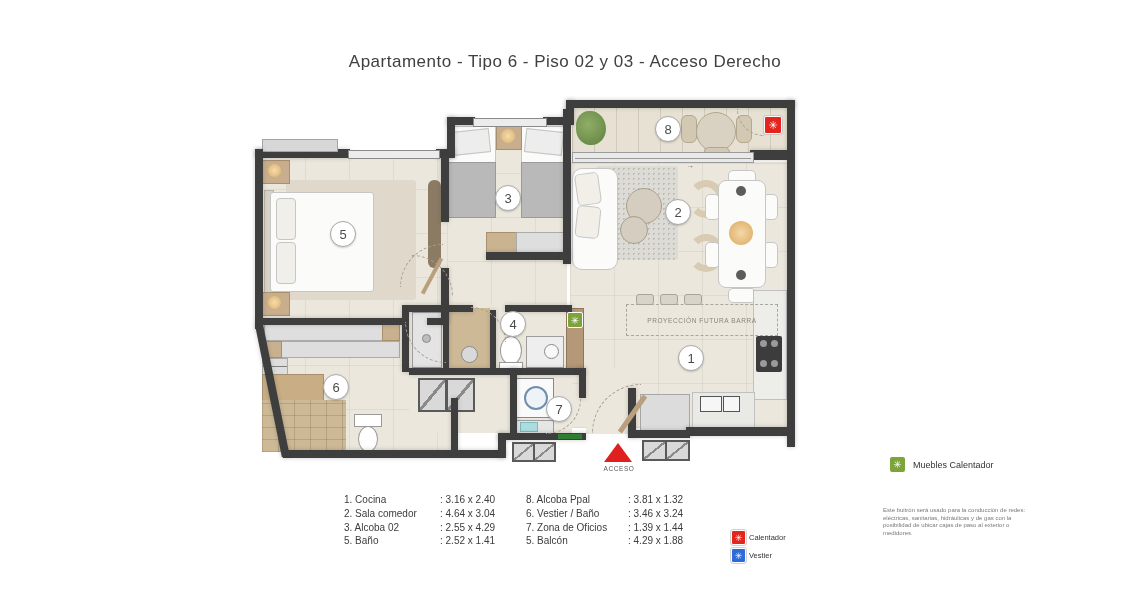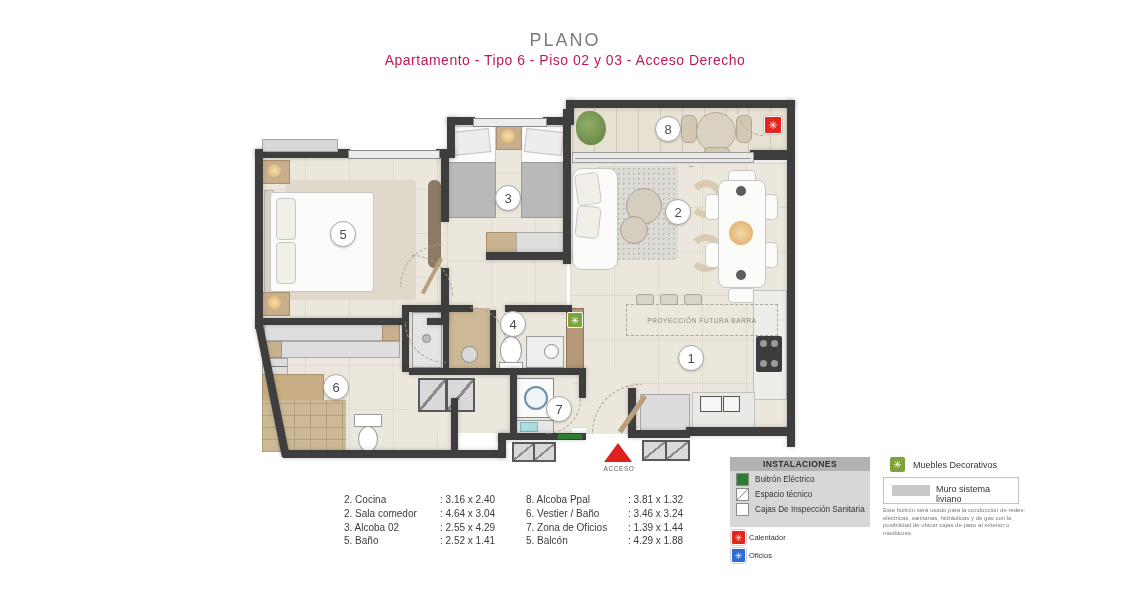--- a/index.html
+++ b/index.html
@@ -1,22 +1,22 @@
 <!DOCTYPE html>
 <html><head>
 <meta charset="utf-8">
 <style>
   html,body{margin:0;padding:0;background:#fff;}
   .page{position:relative;width:1130px;height:600px;background:#fff;overflow:hidden;
         font-family:"Liberation Sans", sans-serif;}
   .abs{position:absolute;}
   .title{position:absolute;left:0;right:0;top:30px;text-align:center;color:#7b7b7b;
          font-size:18px;letter-spacing:2px;}
-  .subtitle{position:absolute;left:0;right:0;top:52px;text-align:center;color:#be185d;
-            font-size:14px;letter-spacing:.5px;}
+  .subtitle{position:absolute;left:0;right:0;top:52px;text-align:center;color:#404040;
+            font-size:17px;letter-spacing:.5px;}
   
   .w{position:absolute;background:#3e3e3e;box-shadow:0 0 4px rgba(60,60,60,.28);}
   .floor{position:absolute;background:#ebe7dc;}
   .floor-tile{background-image:repeating-linear-gradient(0deg,rgba(190,182,165,.25) 0 1px,transparent 1px 44px),
               repeating-linear-gradient(90deg,rgba(190,182,165,.25) 0 1px,transparent 1px 44px);}
   .balc-tile{background:#e7e1d3;background-image:repeating-linear-gradient(90deg,rgba(170,160,140,.35) 0 1px,transparent 1px 22px);}
   .win{position:absolute;background:#ececec;border:1px solid #8a8a8a;}
   .cab{position:absolute;background:#d7d7d7;border:1px solid #a5a5a5;}
   .rail{position:absolute;background:#e9e9e9;border:1px solid #9a9a9a;}
   .rail:after{content:"";position:absolute;left:2px;right:2px;top:50%;height:1px;background:#9a9a9a;}
@@ -59,21 +59,20 @@
   .muro-bar{position:absolute;left:8px;top:7px;width:38px;height:11px;background:#c9c9c9;}
   .nota{position:absolute;left:883px;top:507px;width:146px;color:#7a7a7a;font-size:6px;line-height:7.6px;}
   .leg-ic{width:13px;height:13px;border-radius:2px;color:#fff;display:flex;align-items:center;justify-content:center;
           font-size:9px;position:absolute;}
 </style>
 </head>
 <body>
 
 <div class="page">
 
-  <div class="title">PLANO</div>
   <div class="subtitle">Apartamento - Tipo 6  - Piso 02 y 03  -  Acceso Derecho</div>
 
   <div class="abs" style="left:0;top:0;width:1130px;height:600px;">
 
     <div class="floor floor-tile" style="left:261px;top:156px;width:186px;height:166px;"></div>
     <div class="floor floor-tile" style="left:447px;top:124px;width:120px;height:182px;"></div>
     <div class="floor balc-tile" style="left:572px;top:107px;width:216px;height:47px;"></div>
     <div class="floor floor-tile" style="left:570px;top:162px;width:218px;height:266px;"></div>
     <div class="floor floor-tile" style="left:261px;top:322px;width:190px;height:132px;clip-path:polygon(0 0,100% 0,100% 100%,24px 100%,0 0);"></div>
     <div class="floor" style="left:409px;top:305px;width:163px;height:128px;"></div>
@@ -241,21 +240,21 @@
     <div class="circle" style="left:546px;top:396px;">7</div>
     <div class="circle" style="left:655px;top:116px;">8</div>
 
     <div class="tri-up" style="left:604px;top:443px;"></div>
     <div class="plan-label" style="left:596px;top:465px;width:46px;text-align:center;color:#5a5a5a;">ACCESO</div>
   </div>
 
   <div class="room-list">
     <div class="rl-col">
       <div class="rl-row">
-          <span class="rl-name">2. Cocina</span>
+          <span class="rl-name">1. Cocina</span>
           <span class="rl-dims">: 3.16 x 2.40</span>
         </div>
       <div class="rl-row">
           <span class="rl-name">2. Sala comedor</span>
           <span class="rl-dims">: 4.64 x 3.04</span>
         </div>
       <div class="rl-row">
           <span class="rl-name">3. Alcoba 02</span>
           <span class="rl-dims">: 2.55 x 4.29</span>
         </div>
@@ -277,51 +276,32 @@
           <span class="rl-name rl-name2">7. Zona de Oficios</span>
           <span class="rl-dims">: 1.39 x 1.44</span>
         </div>
       <div class="rl-row">
           <span class="rl-name rl-name2">5. Balcón</span>
           <span class="rl-dims">: 4.29 x 1.88</span>
         </div>
     </div>
   </div>
 
-  <div class="inst">
-    <div class="inst-header">INSTALACIONES</div>
-    <div class="inst-item">
-      <span class="inst-sq green"></span>
-      <span>Buitrón Eléctrico</span>
-    </div>
-    <div class="inst-item">
-      <span class="inst-sq diag"></span>
-      <span>Espacio técnico</span>
-    </div>
-    <div class="inst-item">
-      <span class="inst-sq"></span>
-      <span>Cajas De Inspección Sanitaria</span>
-    </div>
-  </div>
 
   <div class="icon-sq" style="left:890px;top:457px;width:15px;height:15px;background:#7da33b;font-size:10px;">
     <span>✳</span>
   </div>
-  <div class="rleg-label" style="left:913px;top:460px;">Muebles Decorativos</div>
-
-  <div class="muro-box">
-    <span class="muro-bar"></span>
-    <span class="rleg-label" style="left:52px;top:6px;">Muro sistema liviano</span>
-  </div>
+  <div class="rleg-label" style="left:913px;top:460px;">Muebles Calentador</div>
+
 
   <div class="nota">Este buitrón será usado para la conducción de redes: eléctricas, sanitarias, hidráulicas y de gas con la posibilidad de ubicar cajas de paso al exterior o medidores.</div>
 
   <div class="leg-ic" style="left:731px;top:530px;background:#e3251d;border:1px solid #fff;outline:1px solid #d0d0d0;">
     <span>✳</span>
   </div>
   <div class="rleg-label" style="left:749px;top:533px;font-size:7.5px;">Calentador</div>
 
   <div class="leg-ic" style="left:731px;top:548px;background:#2e6bd8;border:1px solid #fff;outline:1px solid #d0d0d0;">
     <span>✳</span>
   </div>
-  <div class="rleg-label" style="left:749px;top:551px;font-size:7.5px;">Oficios</div>
+  <div class="rleg-label" style="left:749px;top:551px;font-size:7.5px;">Vestier</div>
 
 </div>
 
 </body></html>

